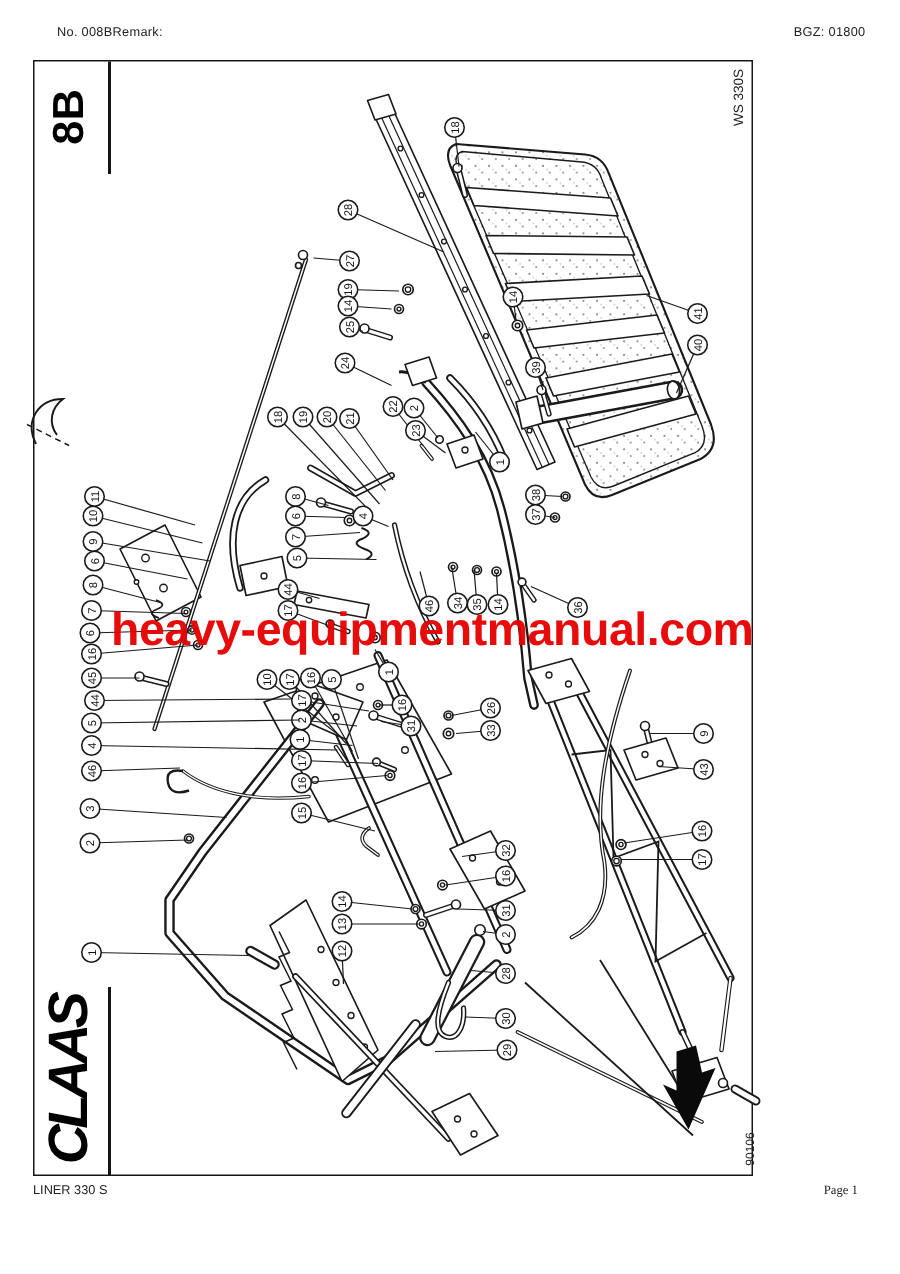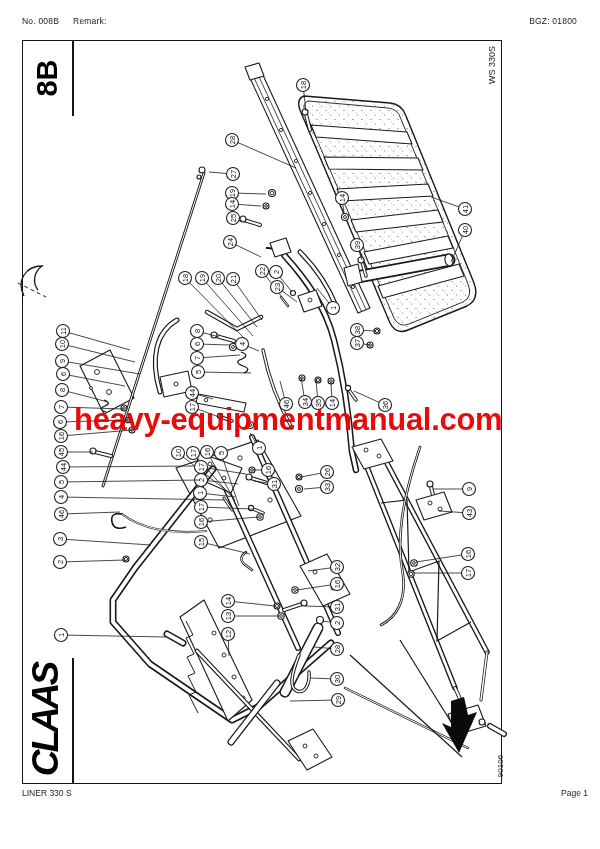--- a/index.html
+++ b/index.html
@@ -1,32 +1,32 @@
 <!DOCTYPE html>
 <html><head>
 <meta charset="utf-8">
 <style>
   html,body{margin:0;padding:0;background:#888;}
   #page{position:relative;width:600px;height:849px;background:#ffffff;margin:0 auto;
         font-family:"Liberation Sans",sans-serif;color:#111;overflow:hidden;}
   .hdr{position:absolute;top:16px;font-size:8.5px;color:#222;letter-spacing:.2px;}
-  #hdr-left{left:22px;display:flex;gap:14px;}
+  #hdr-left{left:38px;display:flex;gap:0;}
   #hdr-right{right:23px;}
   #frame{position:absolute;left:22px;top:40px;width:480px;height:744px;border:1.6px solid #151515;box-sizing:border-box;}
   .vdiv{position:absolute;width:1.5px;background:#151515;}
   #div-top{left:72px;top:41px;height:75px;}
   #div-bottom{left:72px;top:658px;height:126px;}
   .vtext{position:absolute;white-space:nowrap;transform:translate(-50%,-50%) rotate(-90deg);}
   #sec-code{left:47px;top:78px;font-size:29px;font-weight:bold;color:#000;}
   #model-code{left:492px;top:65px;font-size:9px;color:#222;}
   #doc-num{left:500px;top:766px;font-size:8px;color:#222;}
   #brand{left:46px;top:720px;font-size:37px;font-weight:bold;font-style:italic;letter-spacing:-3px;color:#000;}
   .ftr{position:absolute;top:788px;font-size:8.5px;color:#222;}
   #ftr-left{left:22px;}
-  #ftr-right{right:12px;}
+  #ftr-right{right:28px;font-family:Liberation Serif, serif;}
   #art{position:absolute;left:0;top:0;z-index:1;}
   #watermark{position:absolute;left:74px;top:402px;z-index:3;font-size:31px;font-weight:bold;
              letter-spacing:-.3px;pointer-events:none;opacity:.95;}
   
   .tube{stroke:#1a1a1a;fill:none;stroke-linecap:round;stroke-linejoin:round;}
   .core{stroke:#fff;fill:none;stroke-linecap:round;stroke-linejoin:round;}
   .pt{fill:#fff;stroke:#1a1a1a;stroke-width:1.1;stroke-linejoin:round;}
   .ln{stroke:#1a1a1a;fill:none;}
   .hole{fill:#fff;stroke:#1a1a1a;stroke-width:.9;}
   .leader{stroke:#1a1a1a;stroke-width:.8;}

